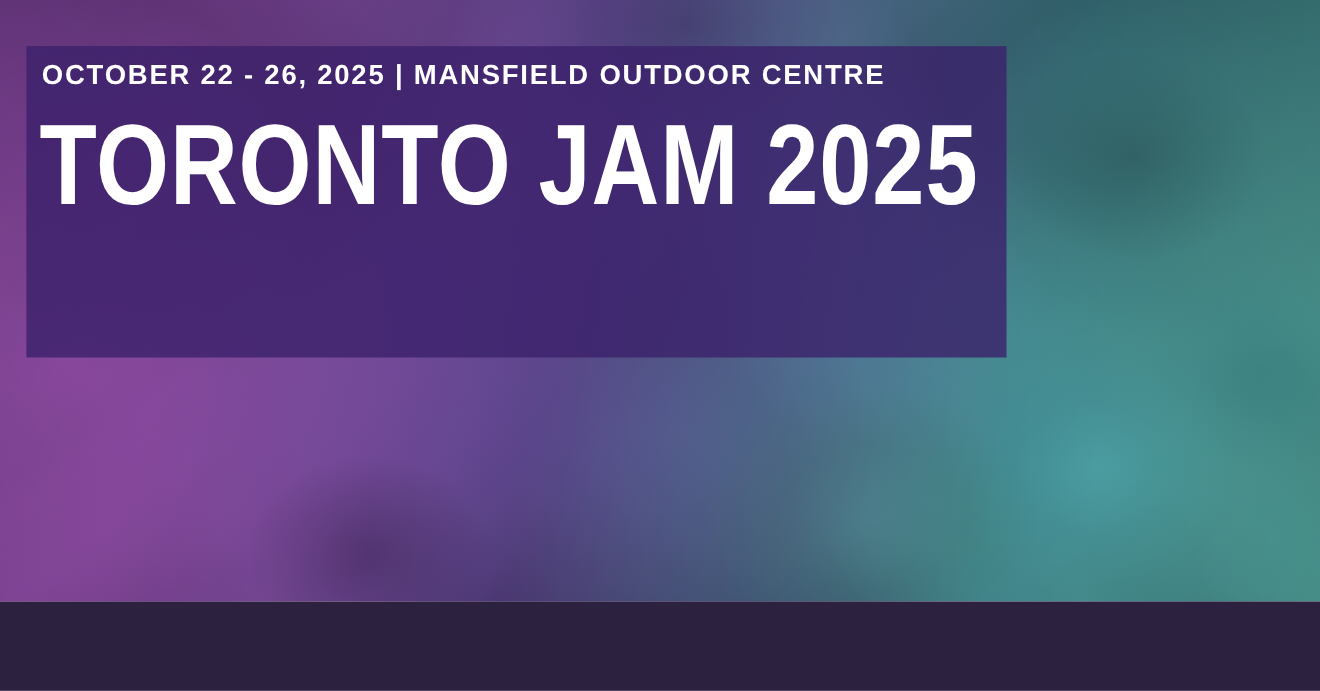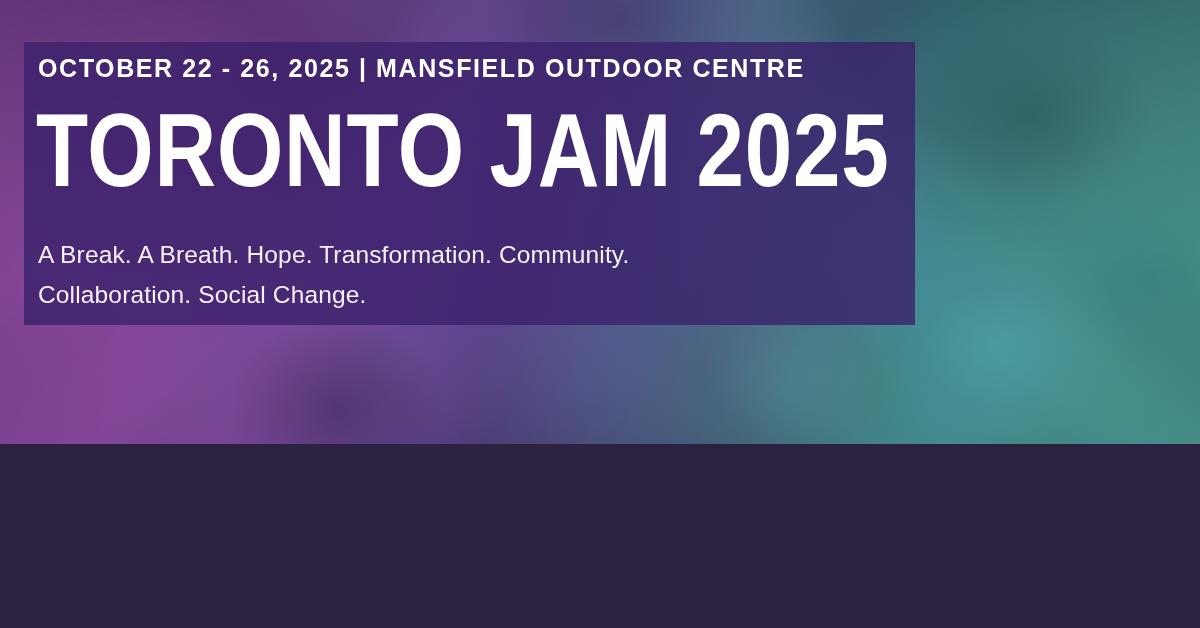--- a/index.html
+++ b/index.html
@@ -133,35 +133,31 @@
     letter-spacing: 0.15px;
   }
   .subtitle .sub-line {
     display: block;
     white-space: nowrap;
   }
 </style>
 </head>
 <body>
 
-<div id="poster" style="width: 1200px; height: 444px;">
+<div id="poster" style="width: 1200px; height: 547px;">
 
   <div class="photo-layer bg-base"></div>
   <div class="photo-layer bg-spokes"></div>
   <div class="photo-layer bg-heads"></div>
   <div class="photo-layer bg-soft"></div>
   <div class="bg-duotone" id="duotone" style="background: linear-gradient(100deg, rgb(143, 79, 209) 0%, rgb(143, 79, 209) 14%, rgb(91, 75, 176) 42%, rgb(63, 155, 176) 76%, rgb(73, 179, 184) 100%);"></div>
   <div class="bg-duotone-lift" id="duotoneLift" style="background: linear-gradient(100deg, rgba(143, 79, 209, 0.55) 0%, rgba(91, 75, 176, 0.35) 45%, rgba(63, 155, 176, 0.5) 80%, rgba(73, 179, 184, 0.55) 100%);"></div>
 
   <div class="panel" id="panel" style="left: 24px; top: 42px; width: 891px; height: 283px; background: rgba(59, 32, 106, 0.8);">
 
     <div class="eyebrow">OCTOBER 22 - 26, 2025 | MANSFIELD OUTDOOR CENTRE</div>
 
     <div class="headline">TORONTO JAM 2025</div>
 
-    <div class="subtitle">
-      <span class="sub-line">A Break. A Breath. Hope. Transformation. Community.</span>
-      <span class="sub-line">Collaboration. Social Change.</span>
-    </div>
 
   </div>
 
 </div>
 
 </body></html>

